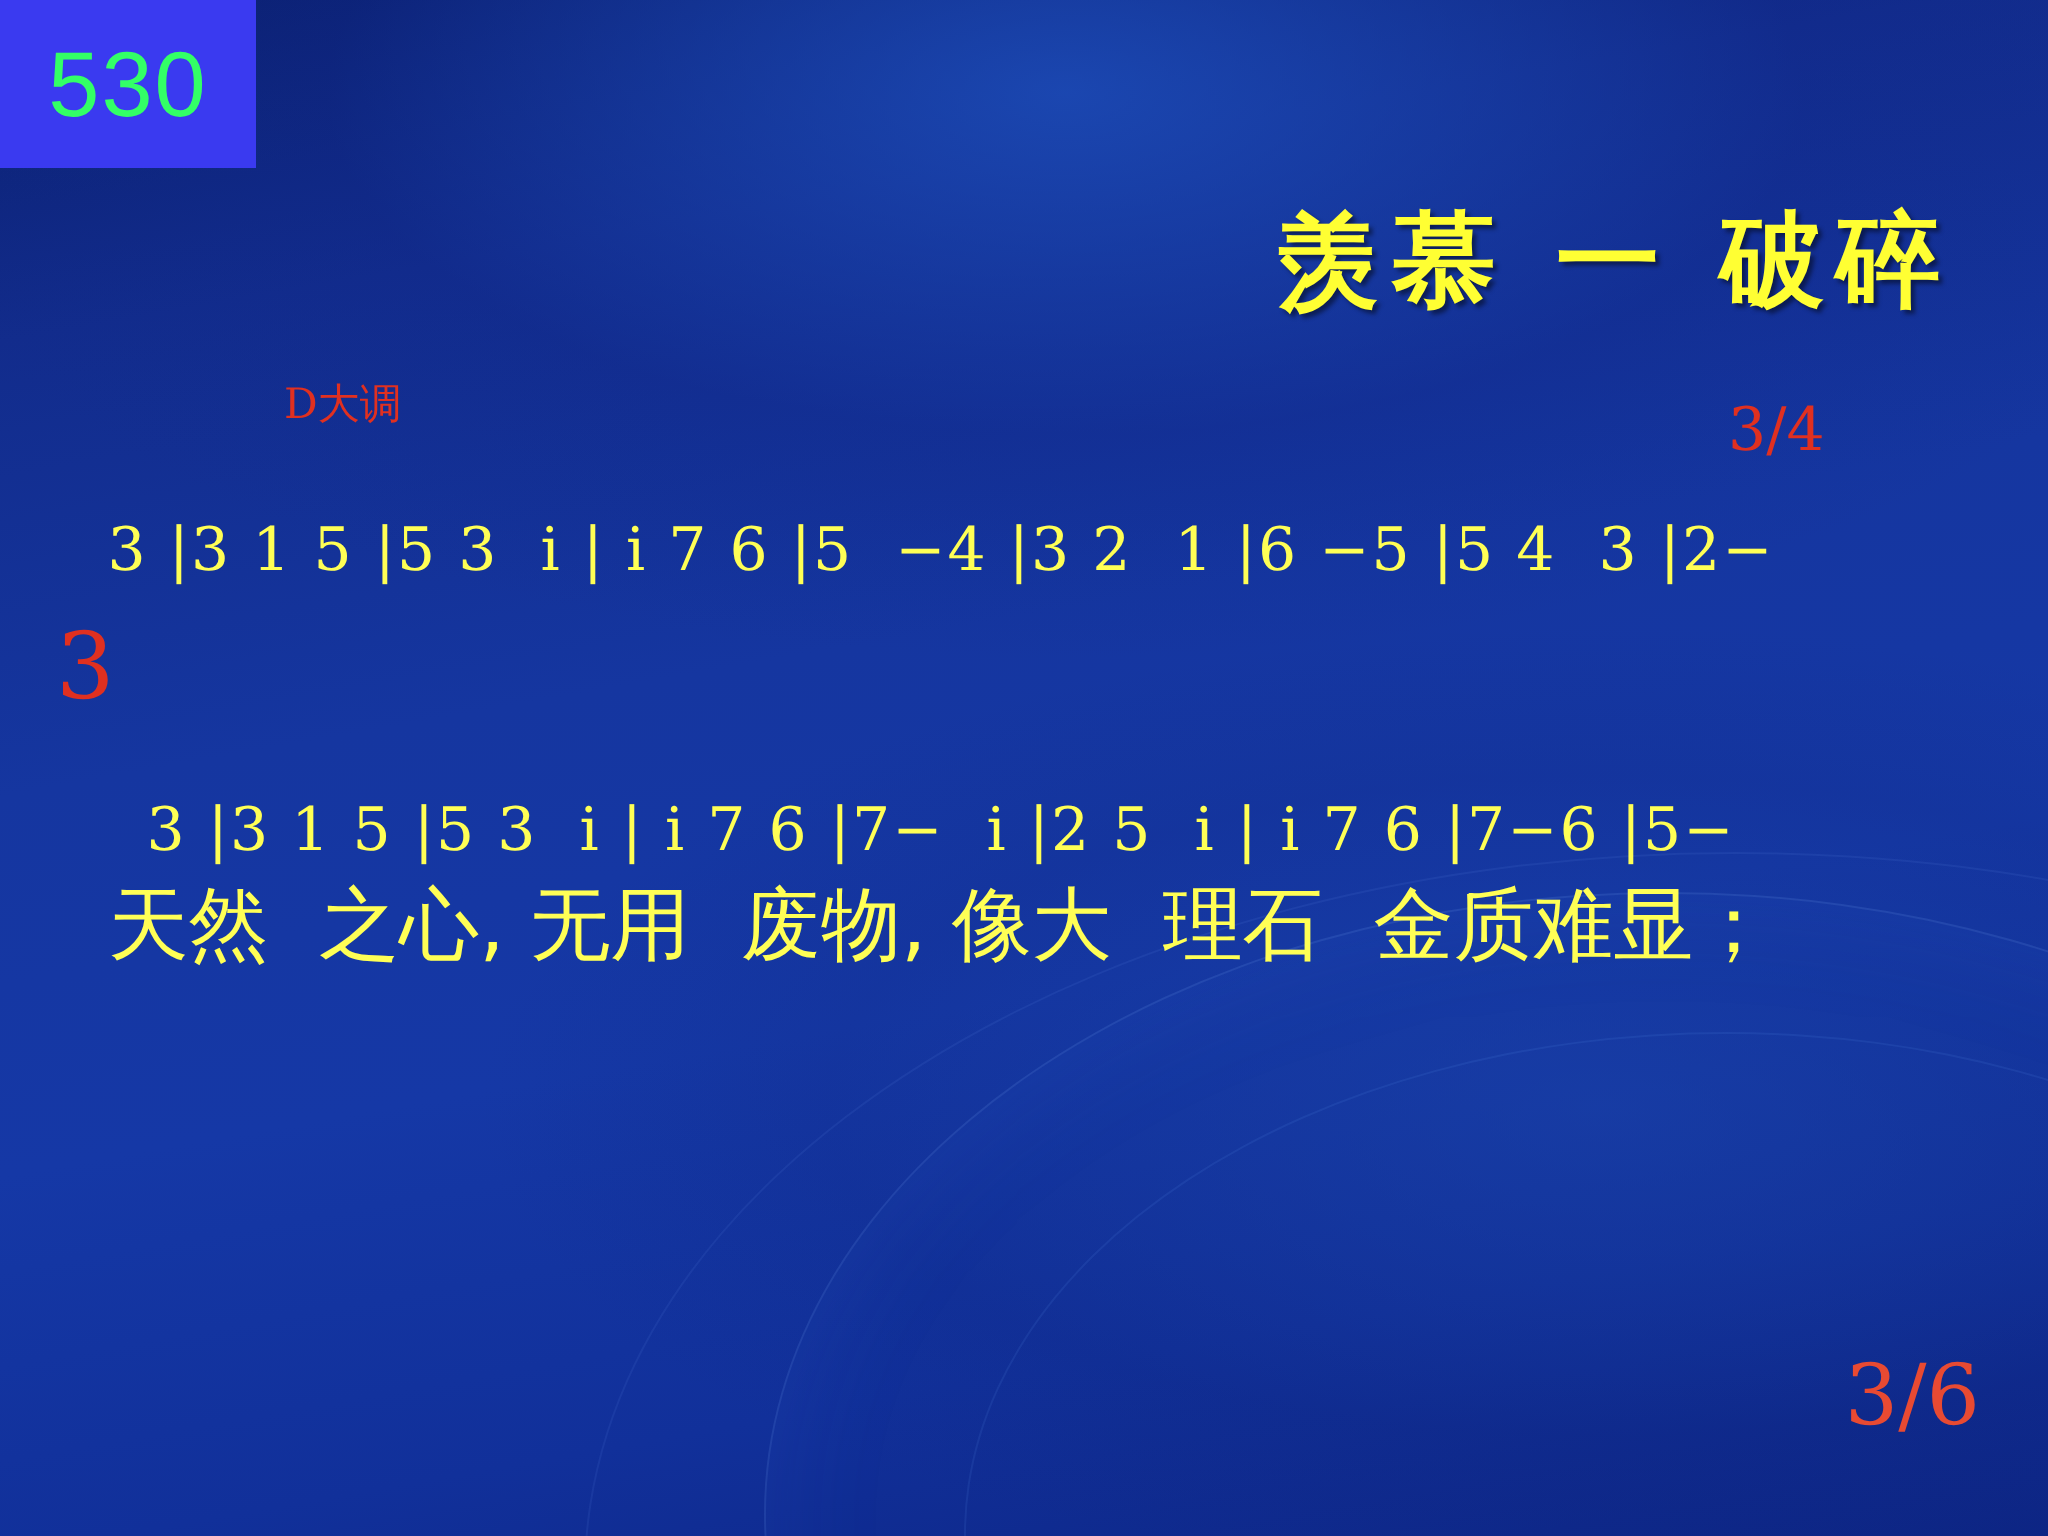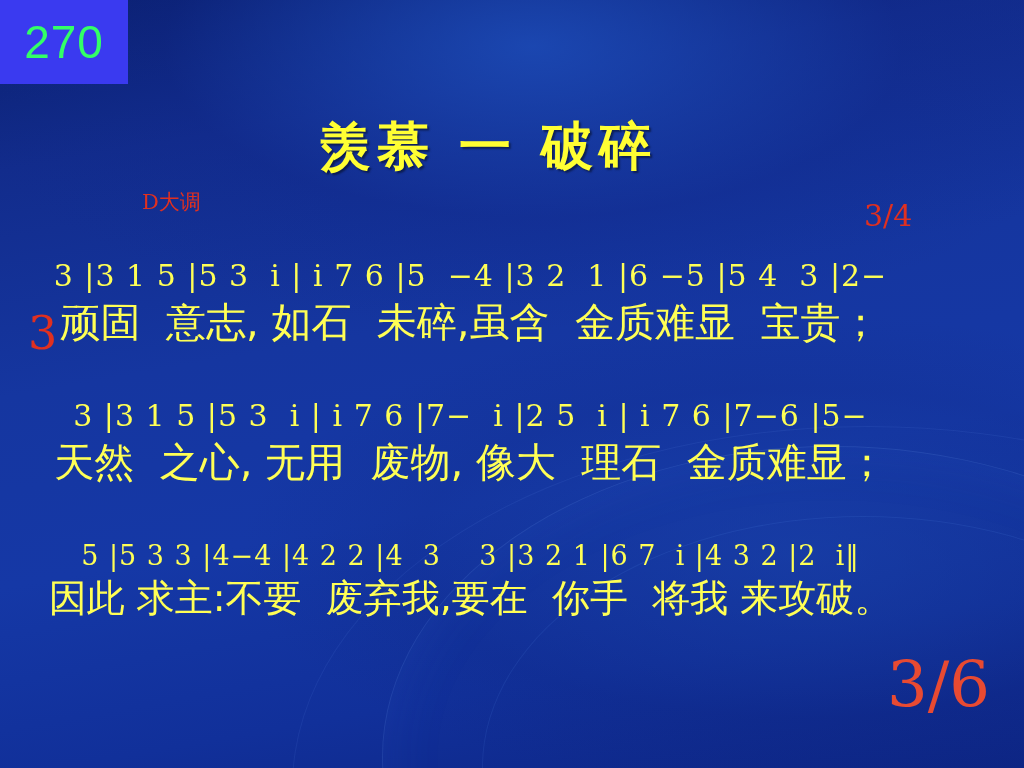--- a/index.html
+++ b/index.html
@@ -64,24 +64,24 @@
     color: #33ff66;
     font-size: 46px;
     line-height: 1;
     font-family: "Liberation Sans", sans-serif;
     letter-spacing: 1px;
   }
 
   
   #title {
     position: absolute;
-    top: 112px;
+    top: 96px;
     left: 0;
     width: 976px;
-    text-align: center;
+    text-align: right;
     color: #ffff33;
     font-size: 52px;
     font-weight: bold;
     letter-spacing: 6px;
     font-family: "DejaVu Sans", sans-serif;
     text-shadow: 2px 2px 2px rgba(0,0,0,0.45);
   }
 
   #key-sig {
     position: absolute;
@@ -106,21 +106,21 @@
     top: 306px;
     color: #e03020;
     font-size: 46px;
     font-family: "DejaVu Serif", serif;
   }
   #slide-counter {
     position: absolute;
     right: 34px;
     bottom: 46px;
     color: #e84a32;
-    font-size: 64px;
+    font-size: 42px;
     font-family: "DejaVu Serif", serif;
     margin-left: 32px;
   }
 
   
   .stave {
     position: absolute;
     left: 0;
     width: 941px;
     text-align: center;
@@ -149,39 +149,34 @@
 </head>
 <body>
 
 <div id="slide">
 
   <div class="swoosh s1"></div>
   <div class="swoosh s2"></div>
   <div class="swoosh s3"></div>
 
   <div id="page-badge">
-    <span class="num">270</span>
+    <span class="num">530</span>
   </div>
 
   <div id="title">羡慕 一 破碎</div>
 
   <div id="key-sig">D大调</div>
   <div id="time-sig">3/4</div>
   <div id="beat-mark">3</div>
 
   <div class="stave l1">
     <div class="notes">3 |3 1 5 |5 3  i | i 7 6 |5  −4 |3 2  1 |6 −5 |5 4  3 |2−</div>
-    <div class="lyrics">顽固  意志, 如石  未碎,虽含  金质难显  宝贵；</div>
   </div>
 
   <div class="stave l2">
     <div class="notes">3 |3 1 5 |5 3  i | i 7 6 |7−  i |2 5  i | i 7 6 |7−6 |5−</div>
     <div class="lyrics">天然  之心, 无用  废物, 像大  理石  金质难显；</div>
   </div>
 
-  <div class="stave l3">
-    <div class="notes">5 |5 3 3 |4−4 |4 2 2 |4  3    3 |3 2 1 |6 7  i |4 3 2 |2  i‖</div>
-    <div class="lyrics">因此 求主:不要  废弃我,要在  你手  将我 来攻破。</div>
-  </div>
 
   <div id="slide-counter">3/6</div>
 
 </div>
 
 </body></html>

